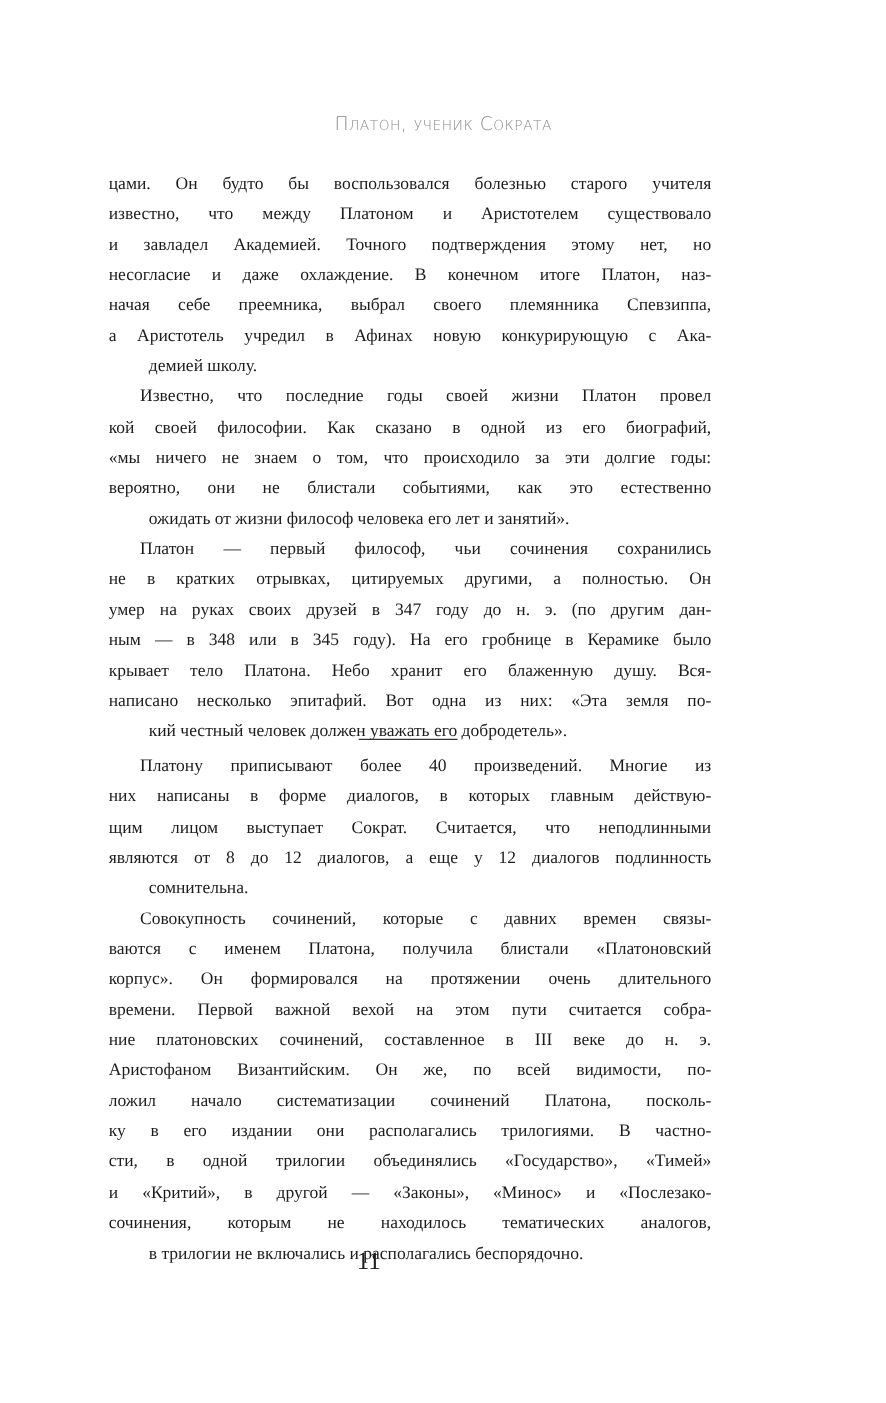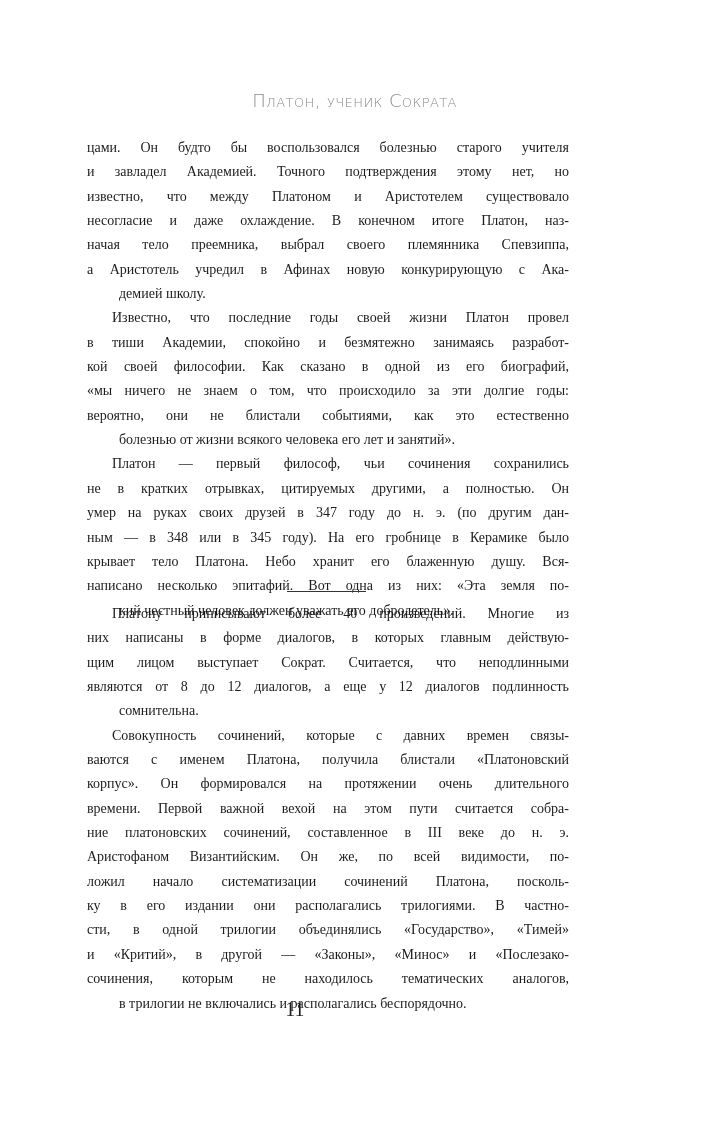--- a/index.html
+++ b/index.html
@@ -1,21 +1,21 @@
 <!DOCTYPE html>
 <html><head>
 <meta charset="utf-8">
 <style>
   html, body { margin: 0; padding: 0; background: #ffffff; }
   body { width: 709px; height: 1122px; position: relative; overflow: hidden; }
   .running-head {
     position: absolute; left: 0; width: 709px; top: 90px;
     text-align: center;
     font-family: "DejaVu Sans", sans-serif;
-    font-size: 18px; font-weight: 200; letter-spacing: 0.4px;
+    font-size: 15px; font-weight: 200; letter-spacing: 0.4px;
     color: #8a8a8a; font-variant: small-caps;
   }
   .text-block {
     position: absolute; left: 87px; width: 482px; top: 136px;
     font-family: "Liberation Serif", serif;
     font-size: 14px; line-height: 24.35px; color: #1c1c1c;
   }
   .line {
     display: block; white-space: nowrap;
     text-align: justify; text-align-last: justify; height: 24.35px;
@@ -33,32 +33,31 @@
     font-family: "Liberation Serif", serif; font-size: 20px; color: #1c1c1c;
   }
 </style>
 </head>
 <body>
 
 <div class="running-head">Платон, ученик Сократа</div>
 
 <div class="text-block">
     <span class="line">цами. Он будто бы воспользовался болезнью старого учителя</span>
+    <span class="line">известно, что между Платоном и Аристотелем существовало</span>
     <span class="line">и завладел Академией. Точного подтверждения этому нет, но</span>
-    <span class="line">известно, что между Платоном и Аристотелем существовало</span>
     <span class="line">несогласие и даже охлаждение. В конечном итоге Платон, наз-</span>
-    <span class="line">начая тело преемника, выбрал своего племянника Спевзиппа,</span>
+    <span class="line">начая себе преемника, выбрал своего племянника Спевзиппа,</span>
     <span class="line">а Аристотель учредил в Афинах новую конкурирующую с Ака-</span>
     <span class="line last">демией школу.</span>
     <span class="line indent">Известно, что последние годы своей жизни Платон провел</span>
-    <span class="line">в тиши Академии, спокойно и безмятежно занимаясь разработ-</span>
     <span class="line">кой своей философии. Как сказано в одной из его биографий,</span>
     <span class="line">«мы ничего не знаем о том, что происходило за эти долгие годы:</span>
     <span class="line">вероятно, они не блистали событиями, как это естественно</span>
-    <span class="line last">болезнью от жизни всякого человека его лет и занятий».</span>
+    <span class="line last">ожидать от жизни философ человека его лет и занятий».</span>
     <span class="line indent">Платон — первый философ, чьи сочинения сохранились</span>
     <span class="line">не в кратких отрывках, цитируемых другими, а полностью. Он</span>
     <span class="line">умер на руках своих друзей в 347 году до н. э. (по другим дан-</span>
     <span class="line">ным — в 348 или в 345 году). На его гробнице в Керамике было</span>
     <span class="line">крывает тело Платона. Небо хранит его блаженную душу. Вся-</span>
     <span class="line">написано несколько эпитафий. Вот одна из них: «Эта земля по-</span>
     <span class="line last">кий честный человек должен уважать его добродетель».</span>
   </div>
 
 <div class="separator"></div>

